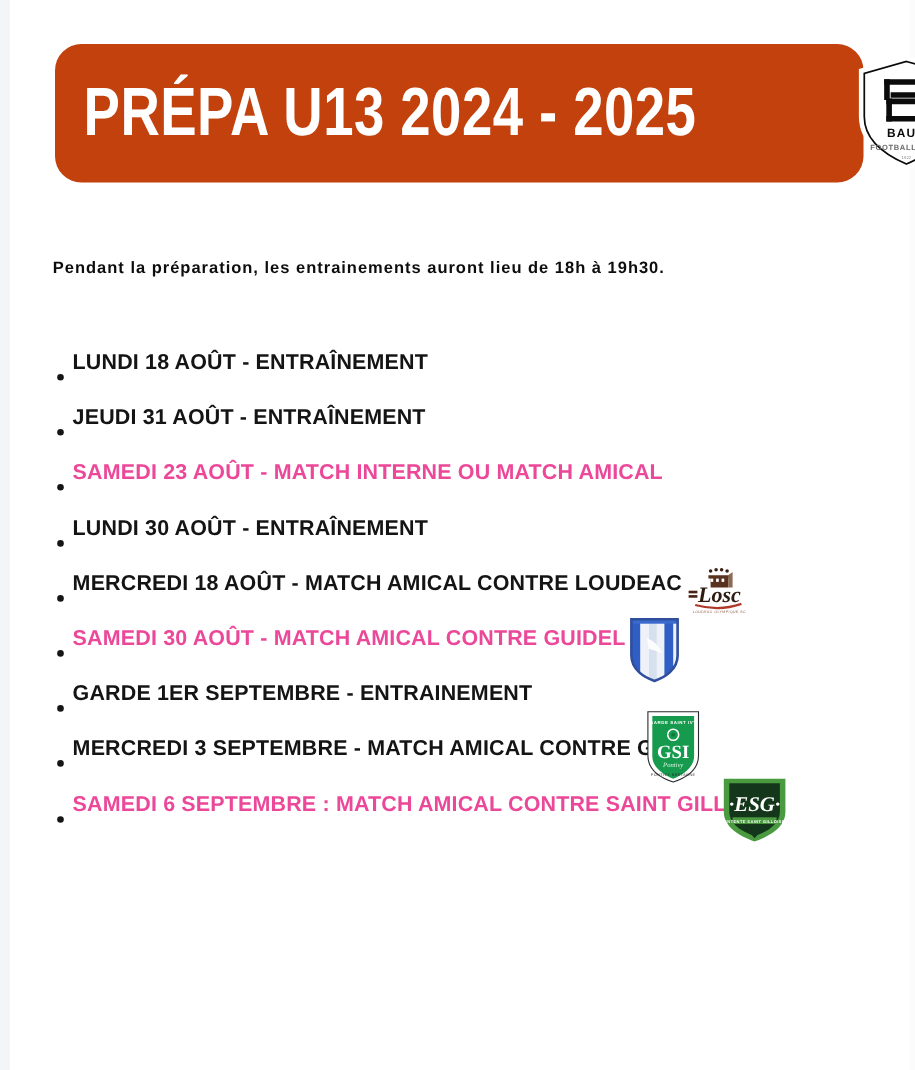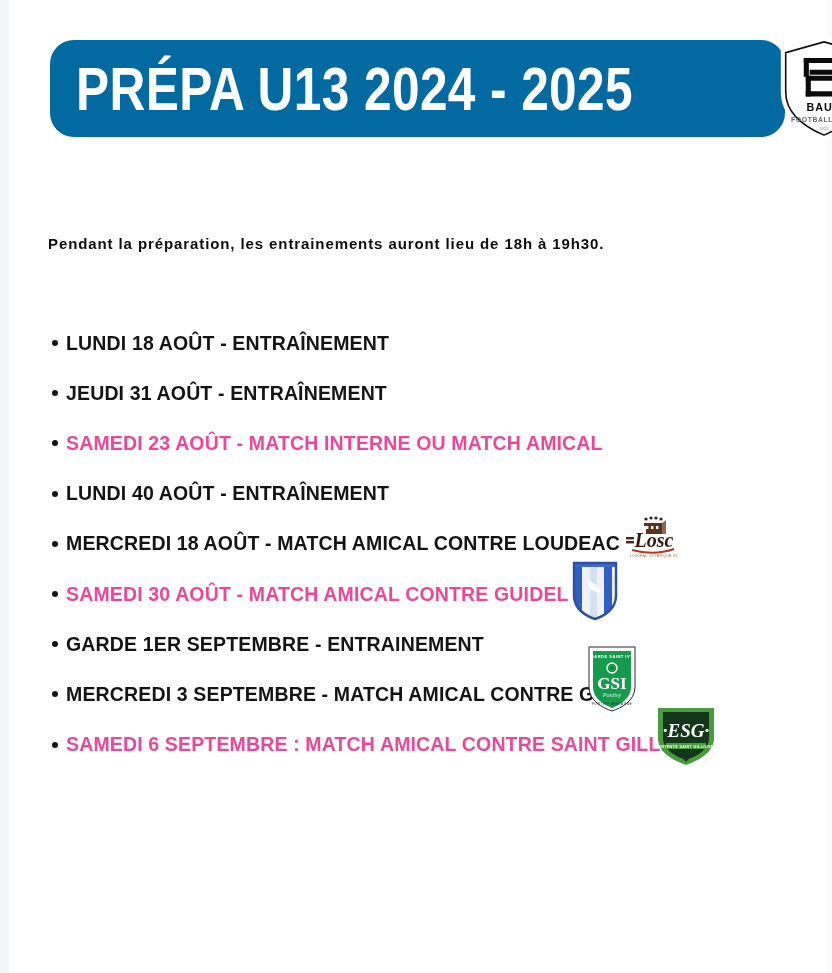--- a/index.html
+++ b/index.html
@@ -34,22 +34,22 @@
     width: 5px; height: 973px;
     background: #fbfbfb;
   }
 
   
   .header-banner {
     position: absolute;
     left: 50px;
     top: 40px;
     width: 735px;
-    height: 97px;
-    background: #0369a1;
+    height: 126px;
+    background: #c2410c;
     border-radius: 24px;
     display: flex;
     align-items: center;
     box-sizing: border-box;
     padding: 0 14px 0 26px;
   }
   .header-title {
     color: #ffffff;
     font-family: "Liberation Sans Narrow", "Liberation Sans", sans-serif;
     font-weight: 700;
@@ -93,21 +93,21 @@
     top: 318px;
     width: 760px;
     list-style: none;
     margin: 0;
     padding: 0;
   }
   .sched-row {
     position: relative;
     height: 50.2px;
     display: flex;
-    align-items: center;
+    align-items: flex-start;
   }
   .bullet {
     position: absolute;
     left: 4px;
     top: 50%;
     width: 6px;
     height: 6px;
     margin-top: -3px;
     border-radius: 50%;
     background: #151515;
@@ -176,21 +176,21 @@
       <span class="sched-label">JEUDI 31 AOÛT - ENTRAÎNEMENT</span>
     </li>
 
     <li class="sched-row accent">
       <span class="bullet"></span>
       <span class="sched-label">SAMEDI 23 AOÛT - MATCH INTERNE OU MATCH AMICAL</span>
     </li>
 
     <li class="sched-row">
       <span class="bullet"></span>
-      <span class="sched-label">LUNDI 40 AOÛT - ENTRAÎNEMENT</span>
+      <span class="sched-label">LUNDI 30 AOÛT - ENTRAÎNEMENT</span>
     </li>
 
     <li class="sched-row">
       <span class="bullet"></span>
       <span class="sched-label">MERCREDI 18 AOÛT - MATCH AMICAL CONTRE LOUDEAC</span>
       <span class="sched-logo" style="left:572px; top:-5px; width:64px; height:48px;">
         <svg class="logo-svg" viewBox="0 0 64 48">
 
           <g fill="#3a1f14">
             <circle cx="26" cy="5" r="1.6"></circle>

